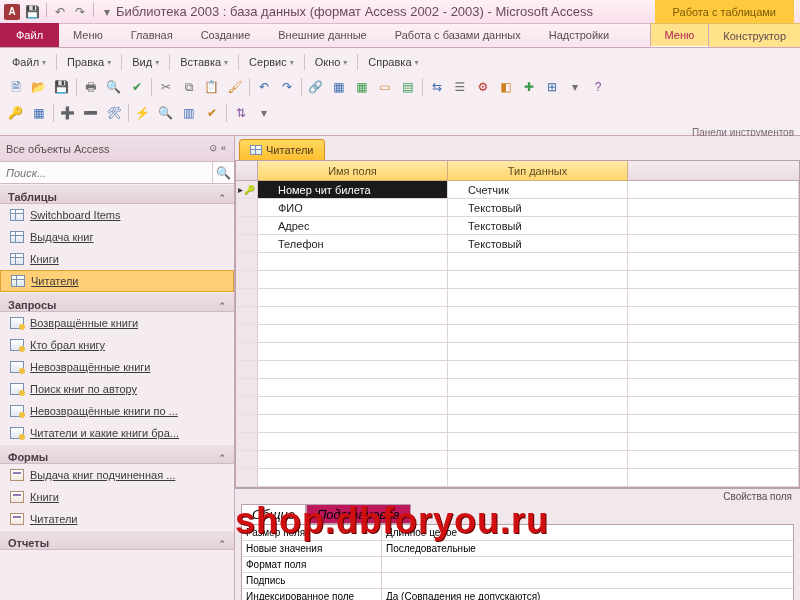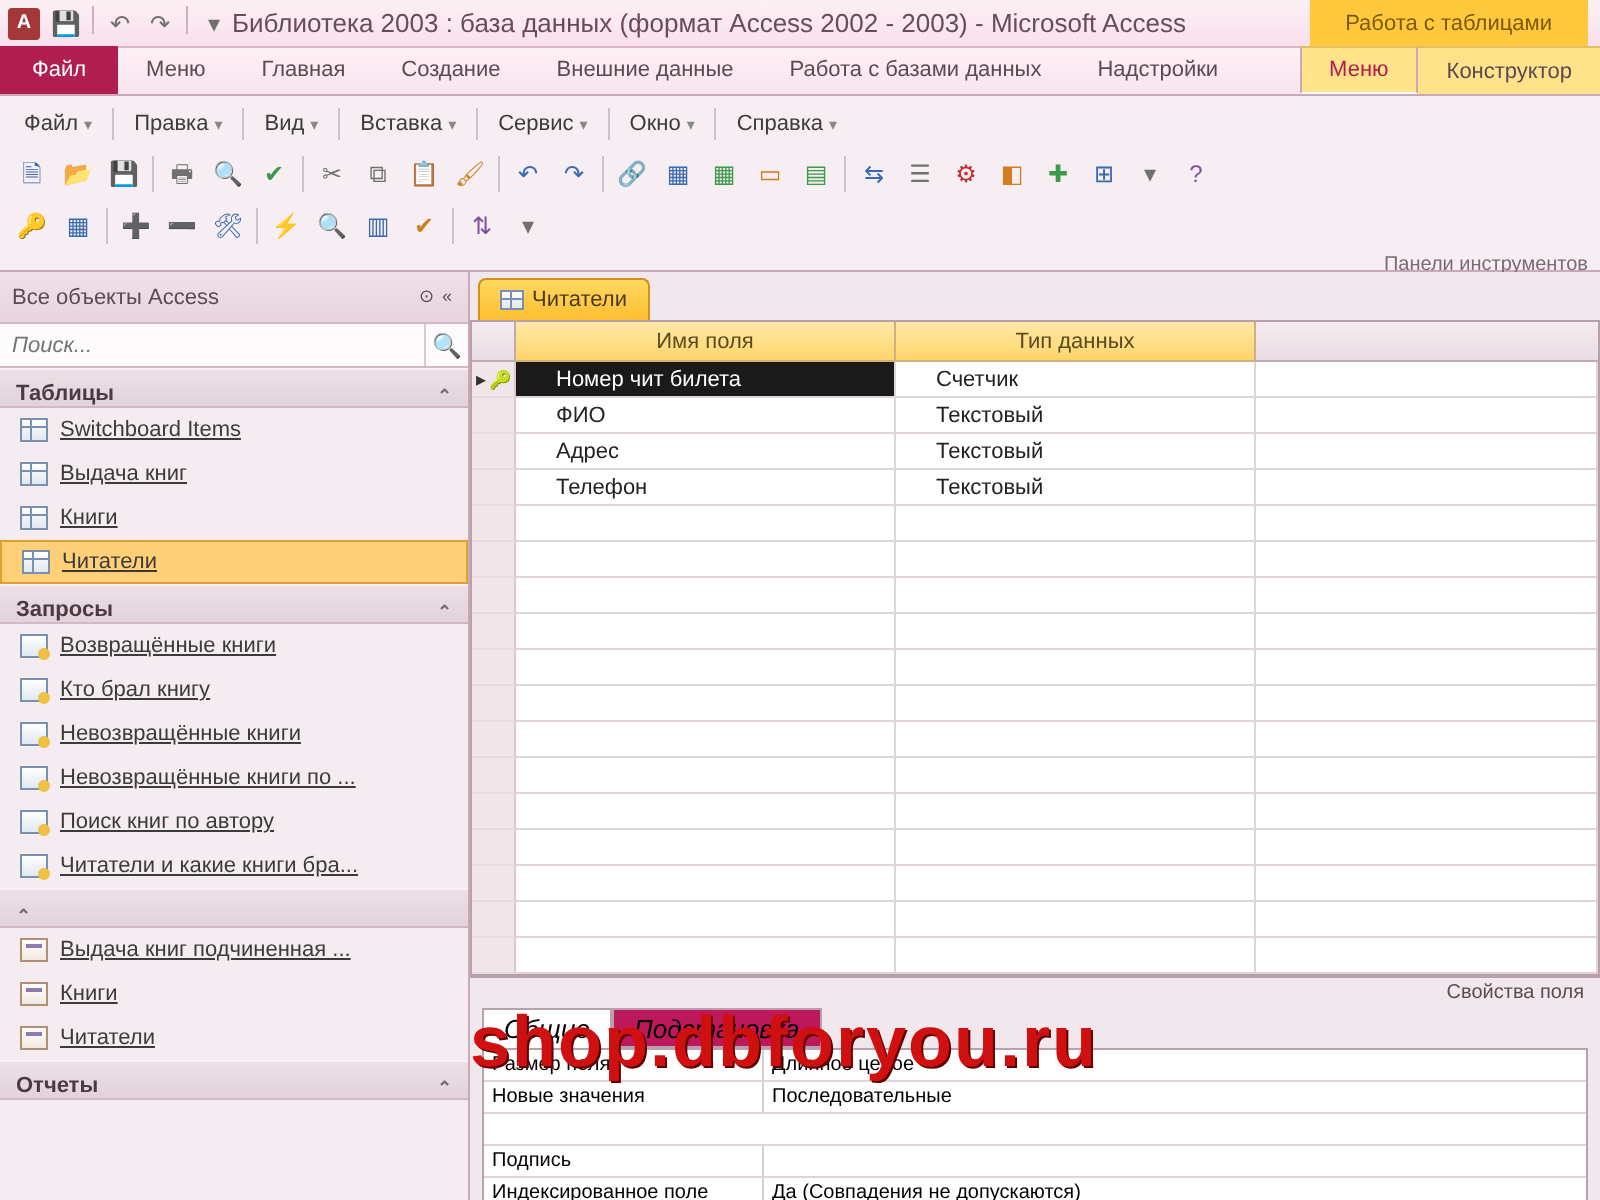--- a/index.html
+++ b/index.html
@@ -261,31 +261,32 @@
         <div class="nav-item">
           <span class="obj-icon ico-query"></span>
           <span>Кто брал книгу</span>
         </div>
         <div class="nav-item">
           <span class="obj-icon ico-query"></span>
           <span>Невозвращённые книги</span>
         </div>
         <div class="nav-item">
           <span class="obj-icon ico-query"></span>
+          <span>Поиск книг по автору</span>
+        </div>
+        <div class="nav-item">
+          <span class="obj-icon ico-query"></span>
           <span>Невозвращённые книги по ...</span>
         </div>
         <div class="nav-item">
           <span class="obj-icon ico-query"></span>
-          <span>Поиск книг по автору</span>
-        </div>
-        <div class="nav-item">
-          <span class="obj-icon ico-query"></span>
           <span>Читатели и какие книги бра...</span>
         </div>
         <div class="nav-group-hdr">
+          <span>Формы</span>
           <span class="dblchev">⌃</span>
         </div>
         <div class="nav-item">
           <span class="obj-icon ico-form"></span>
           <span>Выдача книг подчиненная ...</span>
         </div>
         <div class="nav-item">
           <span class="obj-icon ico-form"></span>
           <span>Книги</span>
         </div>
@@ -431,20 +432,21 @@
           <div class="prop-grid" id="prop-grid">
               <div class="prop-row">
                 <div class="prop-label">Размер поля</div>
                 <div class="prop-val">Длинное целое</div>
               </div>
               <div class="prop-row">
                 <div class="prop-label">Новые значения</div>
                 <div class="prop-val">Последовательные</div>
               </div>
               <div class="prop-row">
+                <div class="prop-label">Формат поля</div>
                 <div class="prop-val"></div>
               </div>
               <div class="prop-row">
                 <div class="prop-label">Подпись</div>
                 <div class="prop-val"></div>
               </div>
               <div class="prop-row">
                 <div class="prop-label">Индексированное поле</div>
                 <div class="prop-val">Да (Совпадения не допускаются)</div>
               </div>

